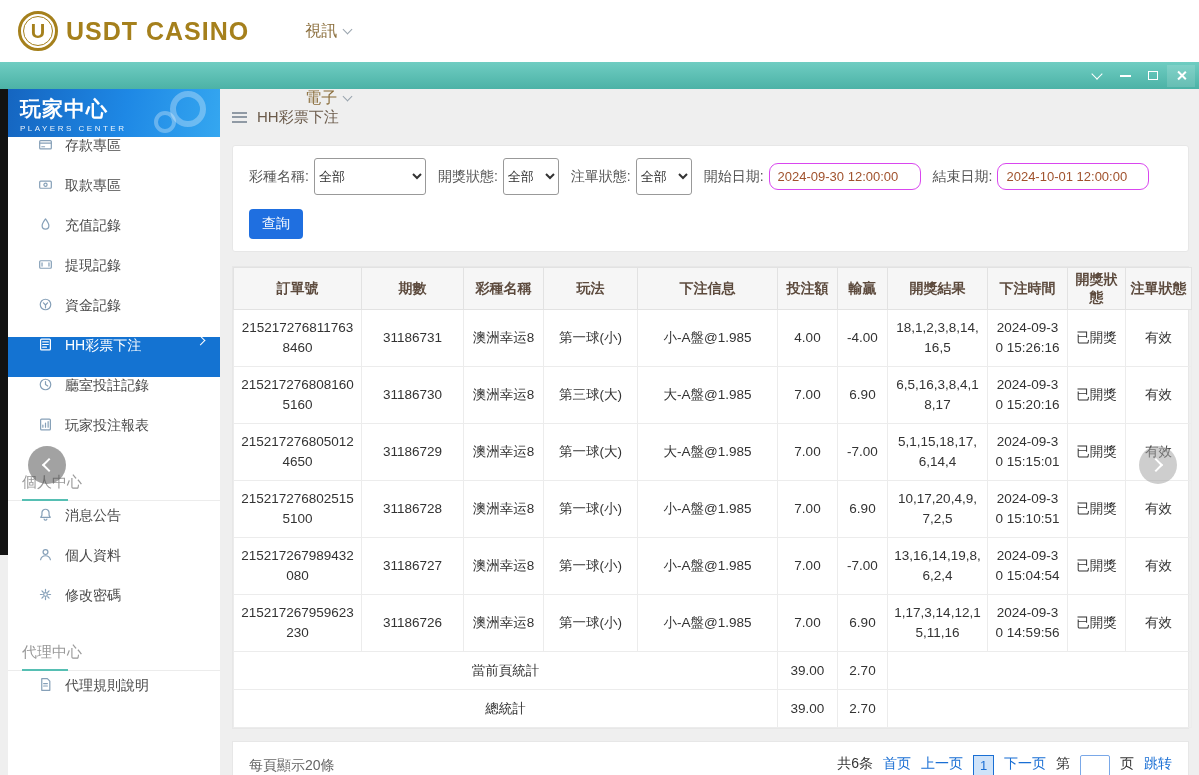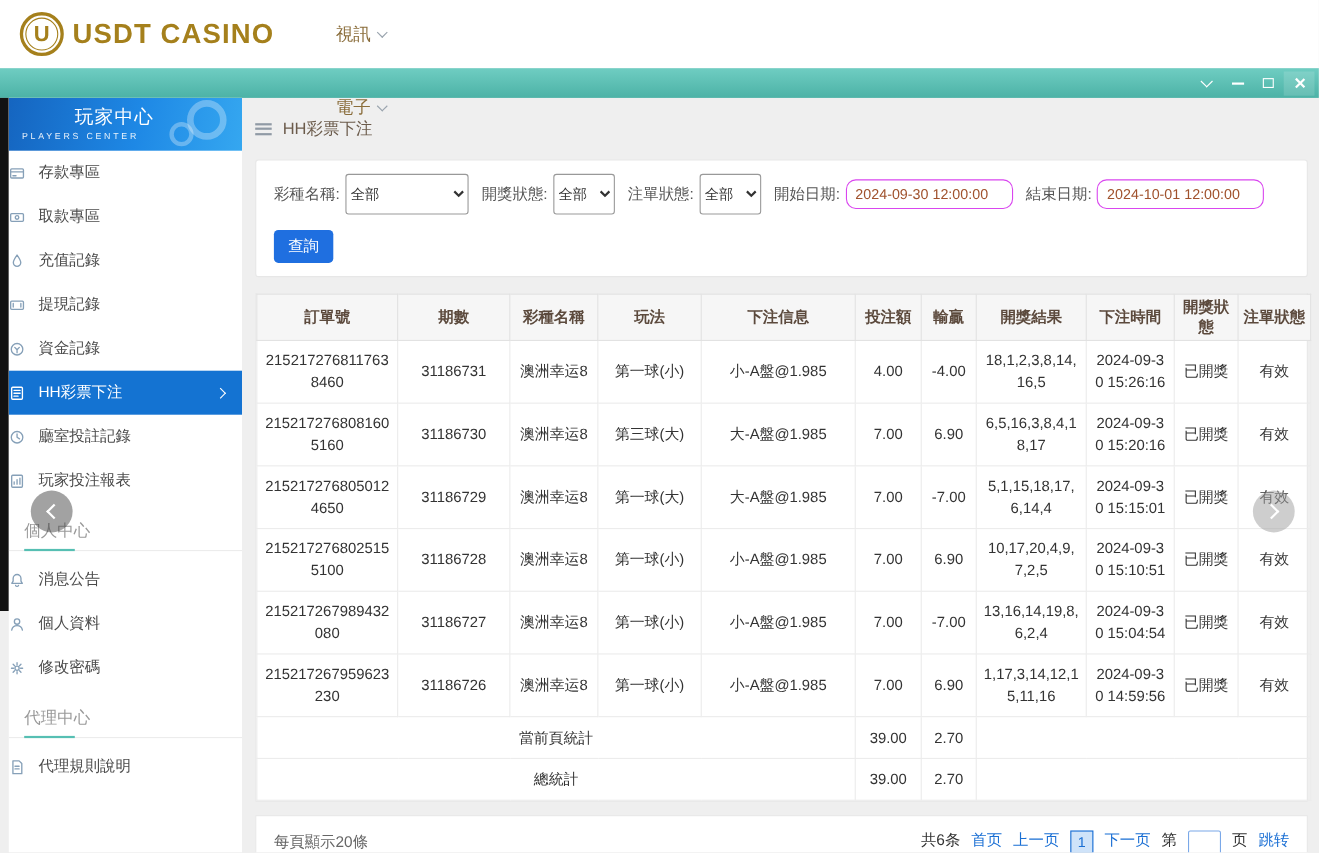--- a/index.html
+++ b/index.html
@@ -38,29 +38,29 @@
   .wic-close::before { transform:rotate(45deg); } .wic-close::after { transform:rotate(-45deg); }
 
   
   .content { display:flex; height:686px; position:relative; }
   .left-strip { width:8px; background:linear-gradient(#121212 0 68%, #efefef 68% 100%); flex:0 0 auto; }
 
   
   .sidebar { width:212px; background:#fff; flex:0 0 auto; overflow:hidden; }
   .sidebar-head { height:48px; background:linear-gradient(100deg,#1565c0,#1e88e5 55%,#35a7f0);
     color:#fff; padding:6px 12px; position:relative; overflow:hidden; }
-  .sidebar-head .t { font-size:17px; font-weight:normal; letter-spacing:1px;margin-left:48px; }
+  .sidebar-head .t { font-size:21px; font-weight:bold; letter-spacing:1px; }
   .sidebar-head .st { font-size:8px; letter-spacing:2.5px; opacity:.9; margin-top:1px; }
   .deco { position:absolute; border-radius:50%; border:6px solid rgba(255,255,255,.3); display:block; }
   .deco.c1 { width:36px; height:36px; right:14px; top:2px; }
   .deco.c2 { width:22px; height:22px; right:44px; top:22px; border-width:4px; }
   .sec-title { padding:16px 14px 8px; color:#9a9a9a; font-size:15px; border-bottom:1px solid #ececec;
     position:relative; margin-bottom:6px; }
   .sec-title::after { content:""; position:absolute; left:14px; bottom:-1px; width:46px; height:2px; background:var(--teal,#56bfb3); }
-  .side-item { height:40px; display:flex; align-items:center; gap:12px; font-size:14px;
+  .side-item { height:40px; display:flex; align-items:flex-start; gap:12px; padding-left:30px; font-size:14px;
     color:#4a4a4a; cursor:pointer; position:relative; }
   .icn { display:inline-flex; color:#86a0b8; }
   .icn svg { width:15px; height:15px; fill:none; stroke:currentColor; stroke-width:1.3; stroke-linecap:round; stroke-linejoin:round; }
   .side-item.active { background:var(--active-blue,#1473d2); color:#fff; }
   .side-item.active .icn { color:#fff; }
   .chev-r { position:absolute; right:16px; width:7px; height:7px; border-right:1.6px solid #fff; border-top:1.6px solid #fff;
     transform:rotate(45deg); }
 
   
   .main { flex:1; padding:0 10px 0 12px; display:flex; flex-direction:column; overflow:hidden; }

